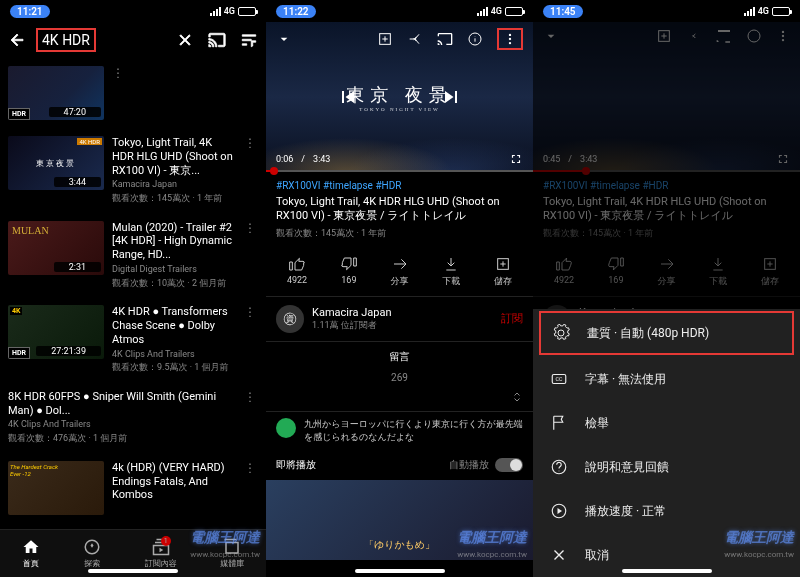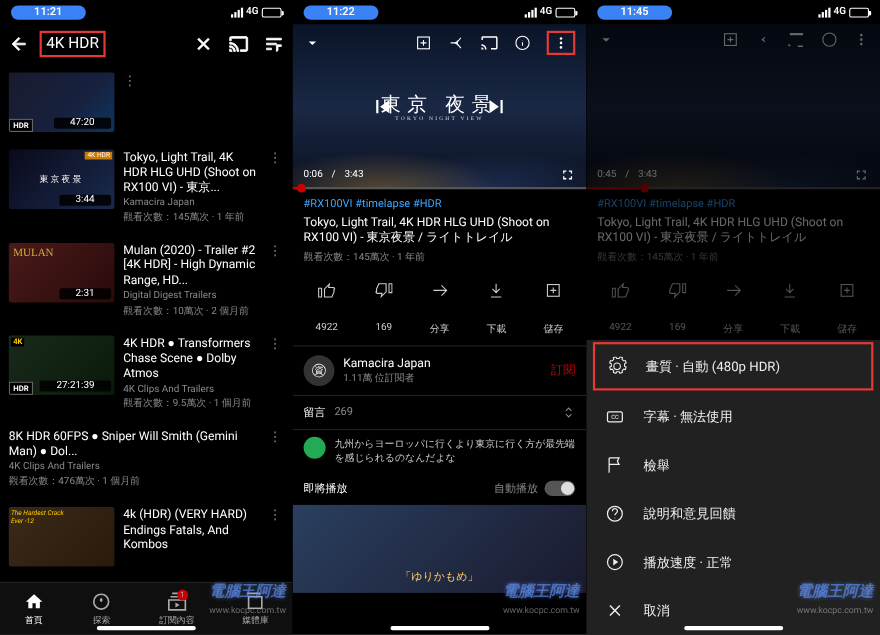--- a/index.html
+++ b/index.html
@@ -4,21 +4,21 @@
 <style>
 * { margin: 0; padding: 0; box-sizing: border-box; }
 body { background: #fff; font-family: -apple-system, BlinkMacSystemFont, "Segoe UI", Roboto, sans-serif; width: 800px; height: 577px; overflow: hidden; }
 .container { display: flex; width: 800px; height: 577px; background: #000; }
 .panel { position: relative; background: #000; color: #fff; overflow: hidden; }
 .p1 { width: 266px; }
 .p2 { width: 267px; }
 .p3 { width: 267px; }
 
 .status-bar { height: 22px; display: flex; align-items: center; justify-content: space-between; padding: 0 10px; font-size: 11px; font-weight: 600; }
-.status-time { background: #3b82f6; color: #fff; border-radius: 10px; padding: 1px 21px; font-size: 10px; }
+.status-time { background: #3b82f6; color: #fff; border-radius: 10px; padding: 1px 7px; font-size: 10px; }
 .status-right { display: flex; align-items: center; gap: 3px; font-size: 9px; }
 .signal { display: inline-flex; gap: 1px; align-items: flex-end; }
 .signal span { width: 2px; background: #fff; display: inline-block; }
 .signal span:nth-child(1){height:3px}.signal span:nth-child(2){height:5px}.signal span:nth-child(3){height:7px}.signal span:nth-child(4){height:9px}
 .battery { width: 18px; height: 9px; border: 1px solid #fff; border-radius: 2px; position: relative; }
 .battery::after { content:''; position:absolute; right:-3px; top:2px; width:2px; height:4px; background:#fff; border-radius:0 1px 1px 0; }
 .battery-fill { background:#fff; height:100%; width:90%; border-radius:1px; }
 
 
 .search-bar { display: flex; align-items: center; height: 36px; padding: 0 8px; gap: 10px; }
@@ -53,28 +53,28 @@
 .progress-bar { position: absolute; bottom: 0; left: 0; right: 0; height: 2px; background: #555; }
 .progress-fill { height: 100%; background: #cc0000; width: 3%; position: relative; }
 .progress-fill::after { content:''; position:absolute; right:-4px; top:-3px; width:8px; height:8px; background:#cc0000; border-radius:50%; }
 .more-highlight { border: 2px solid #e53935; padding: 2px 4px; }
 
 .vid-meta { padding: 8px 10px; }
 .hashtags { font-size: 10px; color: #3ea6ff; }
 .vid-title { font-size: 11px; color: #fff; margin-top: 4px; line-height: 1.3; }
 .vid-views { font-size: 9px; color: #888; margin-top: 3px; }
 .action-row { display: flex; justify-content: space-around; padding: 8px 4px; border-bottom: 1px solid #222; }
-.action { display: flex; flex-direction: column; align-items: center; gap: 21px; font-size: 9px; color: #ccc; }
+.action { display: flex; flex-direction: column; align-items: center; gap: 3px; font-size: 9px; color: #ccc; }
 .channel-row { display: flex; align-items: center; padding: 8px 10px; gap: 8px; border-bottom: 1px solid #222; }
 .avatar { width: 28px; height: 28px; border-radius: 50%; background: #333; display: flex; align-items: center; justify-content: center; font-size: 14px; }
 .channel-info { flex: 1; }
 .channel-name { font-size: 11px; }
 .channel-subs { font-size: 9px; color: #888; }
 .subscribe { color: #cc0000; font-size: 11px; font-weight: 500; }
-.comments-row { display: flex; align-items: center; padding: 8px 10px; gap: 8px; font-size: 10px; border-bottom: 1px solid #222; }
+.comments-row { display: flex; align-items: center; padding: 8px 10px; gap: 8px; font-size: 10px; border-bottom: 1px solid #222; flex-direction: column; }
 .comment-item { display: flex; align-items: flex-start; padding: 6px 10px; gap: 8px; font-size: 9px; color: #ccc; }
 .comment-avatar { width: 20px; height: 20px; border-radius: 50%; background: #2a5; flex-shrink: 0; }
 .upnext-row { display: flex; align-items: center; justify-content: space-between; padding: 8px 10px; font-size: 10px; }
 .toggle { width: 28px; height: 14px; background: #555; border-radius: 7px; position: relative; }
 .toggle::after { content:''; position:absolute; right:1px; top:1px; width:12px; height:12px; background:#ddd; border-radius:50%; }
 .upnext-thumb { height: 80px; background: linear-gradient(135deg, #2a3f5f 0%, #1a1a2e 100%); margin: 0; position: relative; overflow: hidden; }
 
 
 .dim { opacity: 0.4; }
 .menu { position: absolute; bottom: 0; left: 0; right: 0; background: #212121; }

